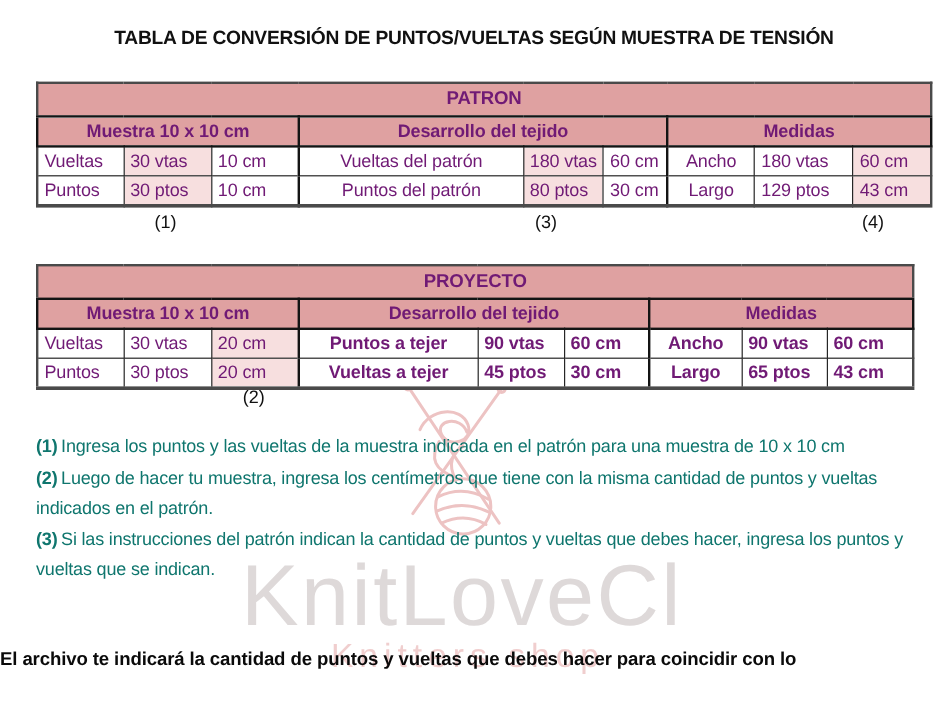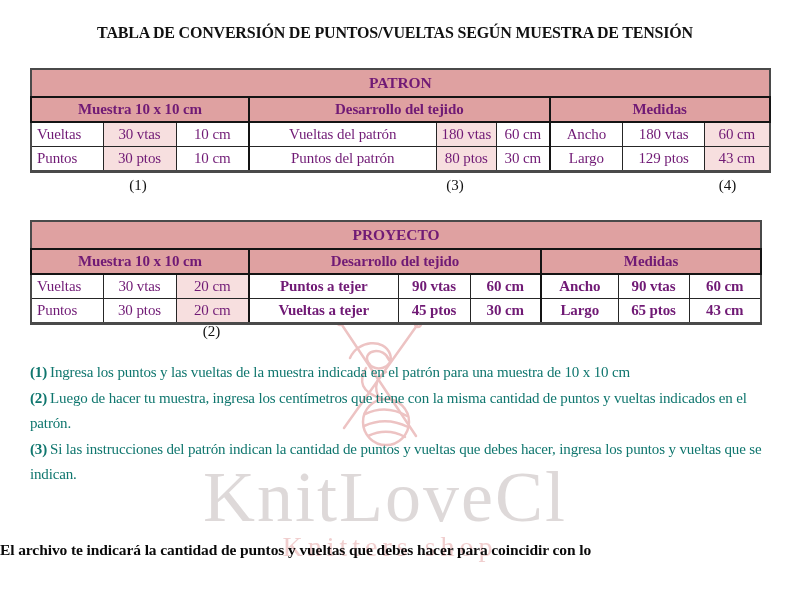--- a/index.html
+++ b/index.html
@@ -1,18 +1,18 @@
 <!DOCTYPE html>
 <html><head>
 <meta charset="utf-8">
 <style>
   html,body { margin:0; padding:0; background:#ffffff; }
   .page {
     position:relative; width:790px; height:600px; overflow:hidden;
-    background:#ffffff; font-family:Liberation Serif, serif; color:#111;
+    background:#ffffff; font-family:Liberation Sans, sans-serif; color:#111;
   }
   .title {
     position:absolute; top:24px; left:0; width:790px; margin:0;
     text-align:center; font-size:16px; font-weight:700; letter-spacing:-0.2px;
     z-index:2;
   }
   
   .wm { position:absolute; z-index:0; pointer-events:none; }
   .wm-logo { left:288px; top:316px; }
   .wm-brand {
@@ -40,21 +40,21 @@
   }
   tr.t-title th {
     background:#dfa1a1; font-weight:700; font-size:15.5px; height:26px;
     text-align:center; border-bottom:2px solid #141414;
   }
   tr.t-groups th {
     background:#dfa1a1; font-weight:700; height:23px; text-align:center;
     border:2px solid #141414;
   }
   .c-label { text-align:left; }
-  .c-val   { text-align:center; }
+  .c-val   { }
   .pink    { background:#f7dfdf; }
   .bold    { font-weight:700 !important; }
   .gsep    { border-left:2px solid #141414 !important;text-align:center; }
   
   .marker {
     position:absolute; font-size:15px; text-align:center; z-index:2; color:#111;
   }
   .mk1 { left:92px;  top:177px; width:92px;  }
   .mk3 { left:405px; top:177px; width:100px; }
   .mk4 { left:685px; top:177px; width:85px;  }

